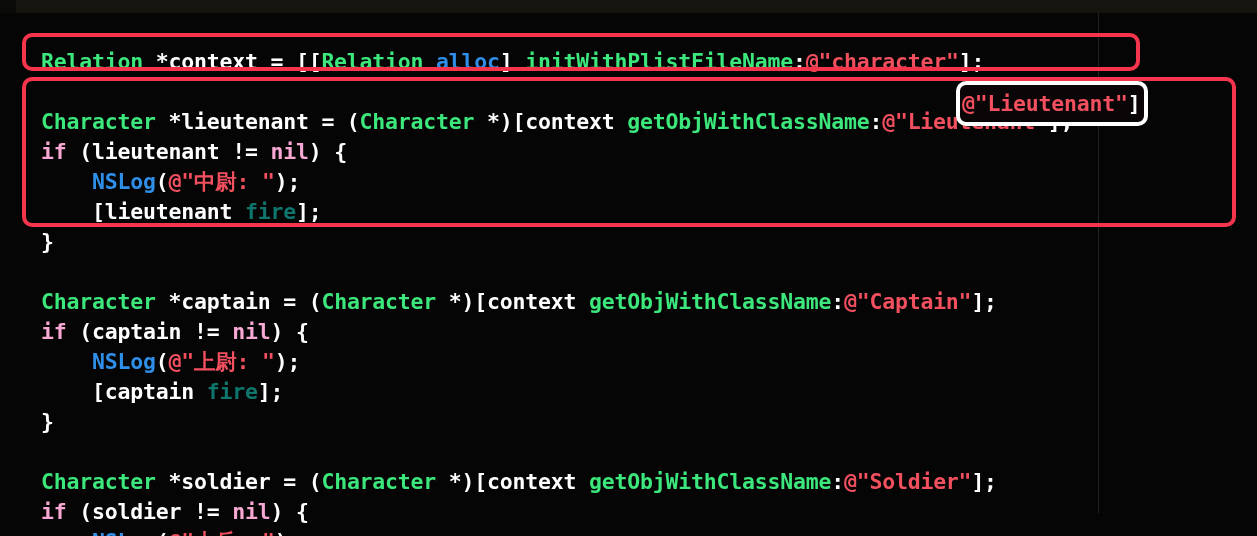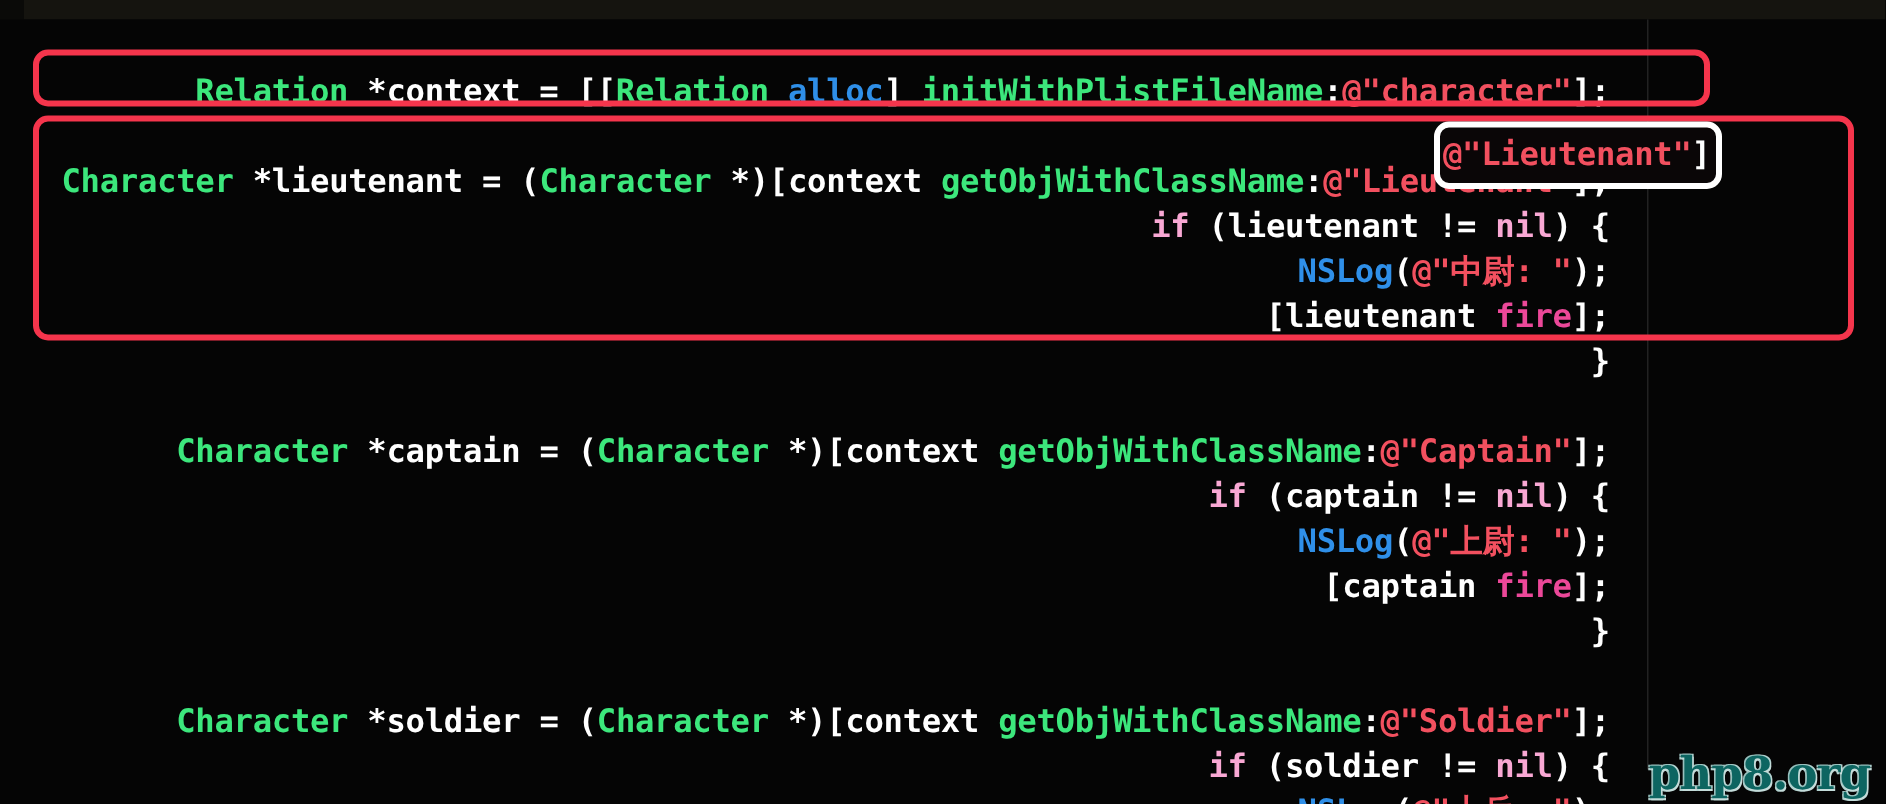--- a/index.html
+++ b/index.html
@@ -14,21 +14,20 @@
     overflow: hidden;
     font-family: "DejaVu Sans Mono", "Liberation Mono", monospace;
   }
 
   #screenshot {
     position: relative;
     width: 1257px;
     height: 536px;
     background: #060606;
     overflow: hidden;
-    text-align: right;
   }
 
   
   .top-strip {
     position: absolute;
     left: 0; top: 0;
     width: 1257px; height: 13px;
     background: #15140f;
   }
   .top-strip-left {
@@ -73,21 +72,21 @@
   }
   .code .ln { display: block; height: 30px; }
   .code .ln.blank { color: transparent; }
 
   .t-type   { color: #3ce77c; }          
   .t-meth   { color: #3ce77c; }
   .t-kw     { color: #f9a8d4; }          
   .t-fn     { color: #2f8fe8; }          
   .t-str    { color: #f2505f; }          
   .t-plain  { color: #ffffff; }
-  .t-green2 { color: #ec4899; }          
+  .t-green2 { color: #0f766e; }          
 
   
   .hl-box {
     position: absolute;
     box-sizing: border-box;
     border: 4px solid #f5354c;
     border-radius: 10px;
     pointer-events: none;
   }
   .hl-box-1 { left: 22px;  top: 20px;  width: 1118px; height: 38px; }
@@ -153,15 +152,14 @@
     <pre class="code" id="code-block"><span class="ln"><span class="t-type">Relation</span><span class="t-plain"> *context = [[</span><span class="t-type">Relation </span><span class="t-fn">alloc</span><span class="t-plain">] </span><span class="t-meth">initWithPlistFileName</span><span class="t-plain">:</span><span class="t-str">@"character"</span><span class="t-plain">];</span></span><span class="ln blank">&nbsp;</span><span class="ln"><span class="t-type">Character</span><span class="t-plain"> *lieutenant = (</span><span class="t-type">Character</span><span class="t-plain"> *)[context </span><span class="t-meth">getObjWithClassName</span><span class="t-plain">:</span><span class="t-str">@"Lieutenant"</span><span class="t-plain">];</span></span><span class="ln"><span class="t-kw">if</span><span class="t-plain"> (lieutenant != </span><span class="t-kw">nil</span><span class="t-plain">) {</span></span><span class="ln"><span class="t-plain">    </span><span class="t-fn">NSLog</span><span class="t-plain">(</span><span class="t-str">@"中尉: "</span><span class="t-plain">);</span></span><span class="ln"><span class="t-plain">    [lieutenant </span><span class="t-green2">fire</span><span class="t-plain">];</span></span><span class="ln"><span class="t-plain">}</span></span><span class="ln blank">&nbsp;</span><span class="ln"><span class="t-type">Character</span><span class="t-plain"> *captain = (</span><span class="t-type">Character</span><span class="t-plain"> *)[context </span><span class="t-meth">getObjWithClassName</span><span class="t-plain">:</span><span class="t-str">@"Captain"</span><span class="t-plain">];</span></span><span class="ln"><span class="t-kw">if</span><span class="t-plain"> (captain != </span><span class="t-kw">nil</span><span class="t-plain">) {</span></span><span class="ln"><span class="t-plain">    </span><span class="t-fn">NSLog</span><span class="t-plain">(</span><span class="t-str">@"上尉: "</span><span class="t-plain">);</span></span><span class="ln"><span class="t-plain">    [captain </span><span class="t-green2">fire</span><span class="t-plain">];</span></span><span class="ln"><span class="t-plain">}</span></span><span class="ln blank">&nbsp;</span><span class="ln"><span class="t-type">Character</span><span class="t-plain"> *soldier = (</span><span class="t-type">Character</span><span class="t-plain"> *)[context </span><span class="t-meth">getObjWithClassName</span><span class="t-plain">:</span><span class="t-str">@"Soldier"</span><span class="t-plain">];</span></span><span class="ln"><span class="t-kw">if</span><span class="t-plain"> (soldier != </span><span class="t-kw">nil</span><span class="t-plain">) {</span></span><span class="ln"><span class="t-plain">    </span><span class="t-fn">NSLog</span><span class="t-plain">(</span><span class="t-str">@"士兵: "</span><span class="t-plain">);</span></span></pre>
 
     <div class="hl-box hl-box-1"></div>
     <div class="hl-box hl-box-2"></div>
 
     <div class="hl-box-white"></div>
     <div class="hl-white-text"><span>@"Lieutenant"</span><span class="brk">]</span></div>
 
   </div>
 
-  <div class="watermark">php8.org</div>
 
 </div>
 
 </body></html>

